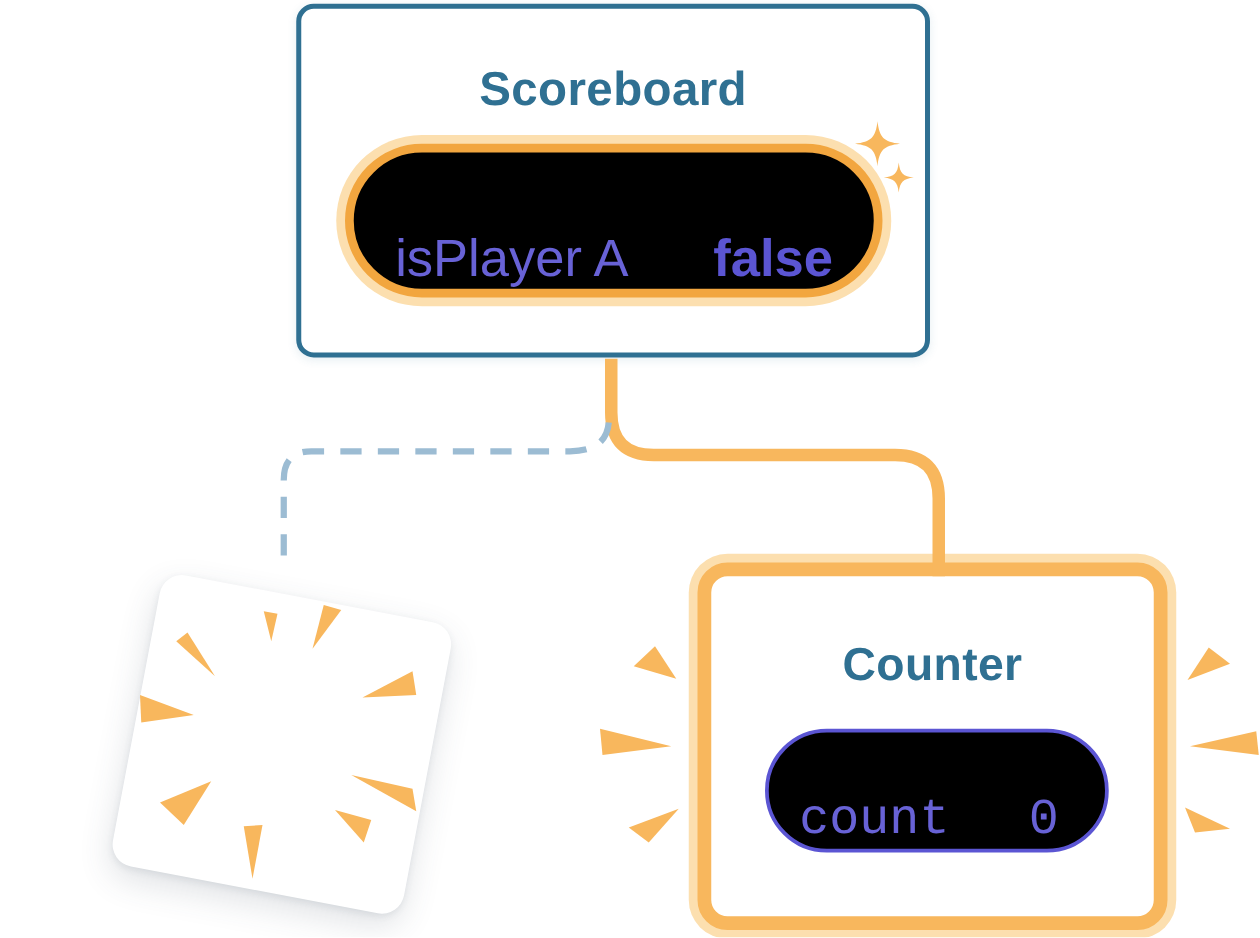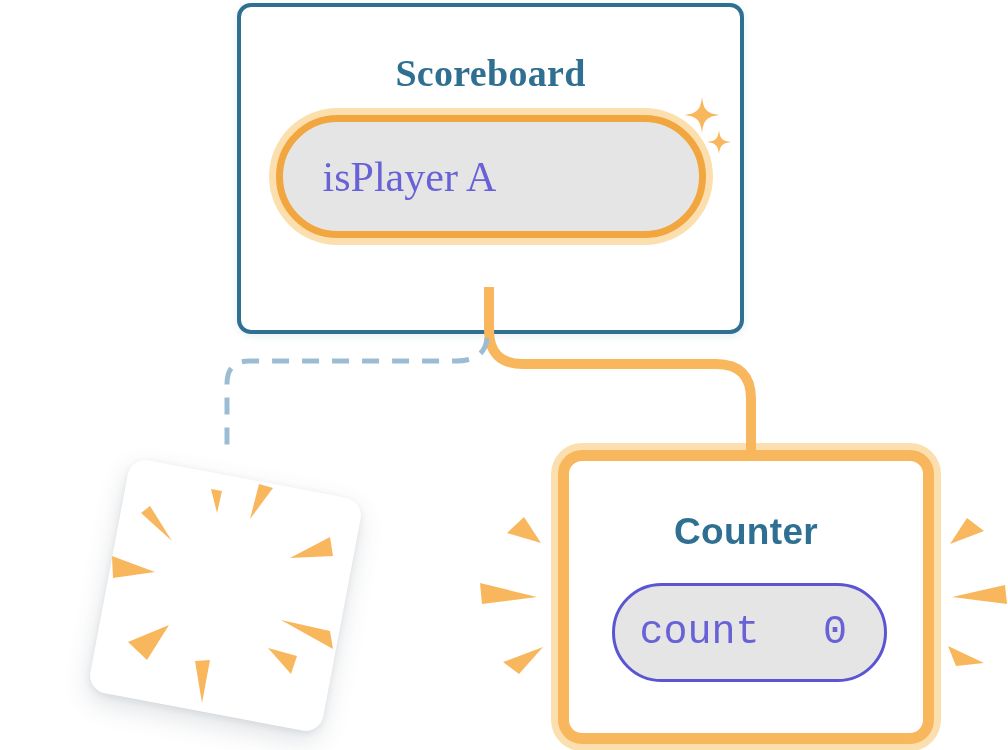--- a/index.html
+++ b/index.html
@@ -15,26 +15,25 @@
 
   
   .card {
     position: absolute;
     background: #ffffff;
     box-sizing: border-box;
   }
 
   .scoreboard-card {
     left: 237px; top: 3px;
-    width: 507px; height: 331px;
+    width: 507px; height: 283px;
     border: 4px solid var(--teal);
     border-radius: 14px;
     box-shadow: 0 2px 8px rgba(47,112,146,0.12);
     z-index: 1;
-    font-family: Liberation Serif, serif;
   }
 
   .counter-card {
     left: 558px; top: 450px;
     width: 376px; height: 294px;
     border: 11px solid var(--orange_soft);
     border-radius: 24px;
     box-shadow: 0 0 0 7px var(--orange_light);
     z-index: 1;
   }
@@ -55,23 +54,23 @@
     letter-spacing: 0.3px;
   }
   .scoreboard-card .card-title { margin-top: 44px; font-size: 38px; }
   .counter-card   .card-title { margin-top: 50px; font-size: 37px; }
 
   
   .pill {
     position: absolute;
     box-sizing: border-box;
     display: flex;
-    align-items: center;
+    align-items: flex-end;
     border-radius: 999px;
-    background: #e5e5e5;
+    background: #000000;
     overflow: hidden;
   }
 
   .scoreboard-card .pill {
     left: 35px; top: 108px;
     width: 430px; height: 123px;
     border: 7px solid var(--orange);
     box-shadow: 0 0 0 7px var(--orange_light);
   }
   .scoreboard-card .pill .cell-key   { width: 253px; font-size: 42px; color: var(--purple); }
@@ -109,20 +108,21 @@
 </head>
 <body>
 
 <div class="canvas">
 
   <div class="card scoreboard-card">
     <div class="card-title">Scoreboard</div>
     <div class="pill">
       <div class="cell cell-key">isPlayer A</div>
       <div class="divider"></div>
+      <div class="cell cell-value">false</div>
     </div>
   </div>
 
   <div class="card destroyed-card"></div>
 
   <div class="card counter-card">
     <div class="card-title">Counter</div>
     <div class="pill">
       <div class="cell cell-key">count</div>
       <div class="divider"></div>

